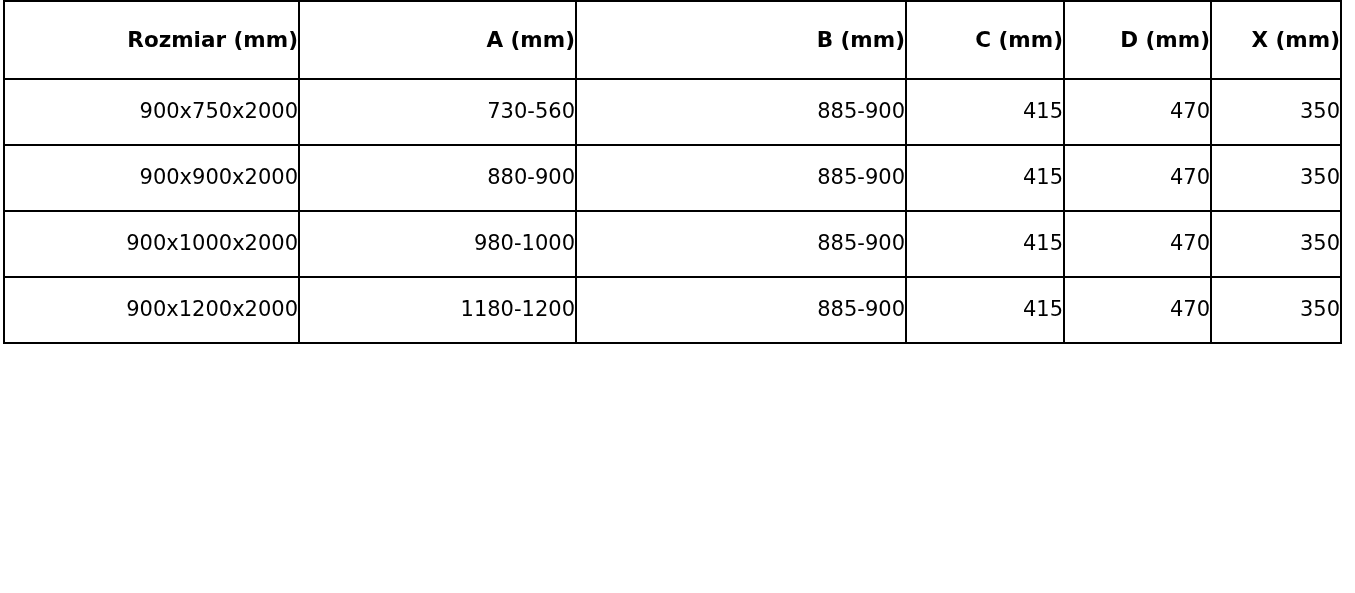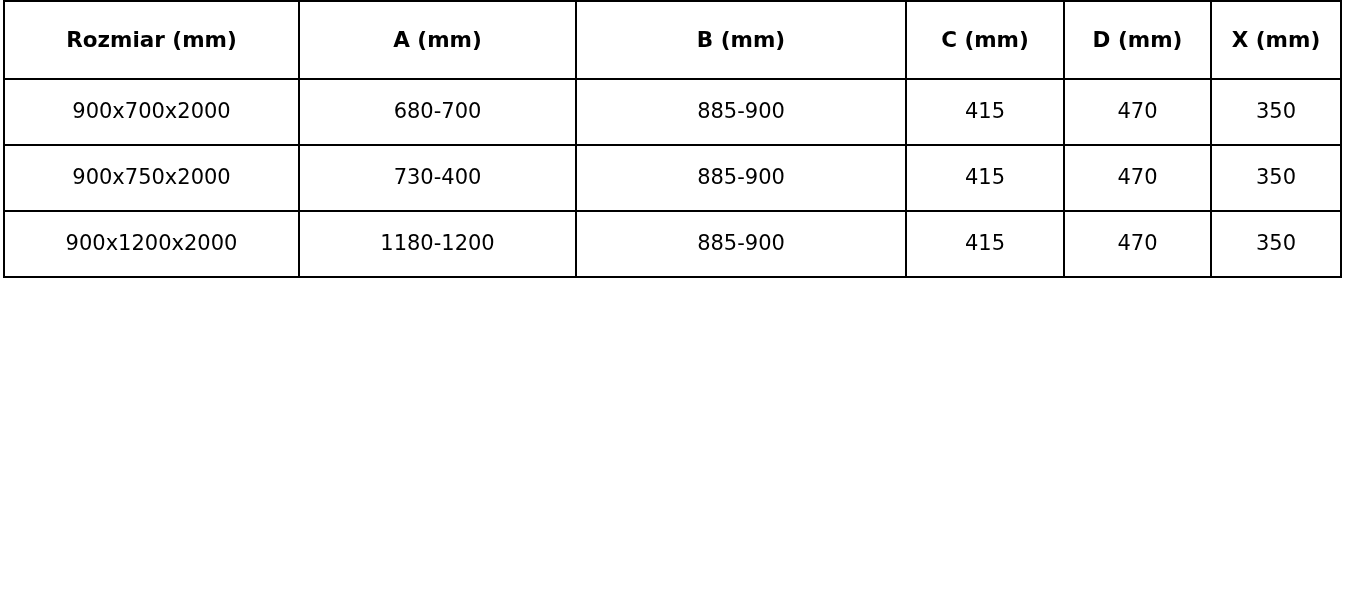--- a/index.html
+++ b/index.html
@@ -20,21 +20,21 @@
   }
   table.size-table {
     border-collapse: collapse;
     width: 1337px;
     margin-left: 3px;
     table-layout: fixed;
   }
   table.size-table td,
   table.size-table th {
     border: 2px solid #000000;
-    text-align: center;
+    text-align: right;
     vertical-align: middle;
     font-size: 21px;
     padding: 0;
     height: 64px;
     line-height: 1.1;
     font-weight: normal;
     white-space: nowrap;
   }
   table.size-table thead th {
     font-weight: bold;
@@ -67,30 +67,38 @@
         <th>Rozmiar (mm)</th>
         <th>A (mm)</th>
         <th>B (mm)</th>
         <th>C (mm)</th>
         <th>D (mm)</th>
         <th>X (mm)</th>
       </tr>
     </thead>
     <tbody>
       <tr>
-        <td>900x700x2000</td>
-        <td>680-700</td>
+        <td>900x750x2000</td>
+        <td>730-560</td>
         <td>885-900</td>
         <td>415</td>
         <td>470</td>
         <td>350</td>
       </tr>
       <tr>
-        <td>900x750x2000</td>
-        <td>730-400</td>
+        <td>900x900x2000</td>
+        <td>880-900</td>
+        <td>885-900</td>
+        <td>415</td>
+        <td>470</td>
+        <td>350</td>
+      </tr>
+      <tr>
+        <td>900x1000x2000</td>
+        <td>980-1000</td>
         <td>885-900</td>
         <td>415</td>
         <td>470</td>
         <td>350</td>
       </tr>
       <tr>
         <td>900x1200x2000</td>
         <td>1180-1200</td>
         <td>885-900</td>
         <td>415</td>

